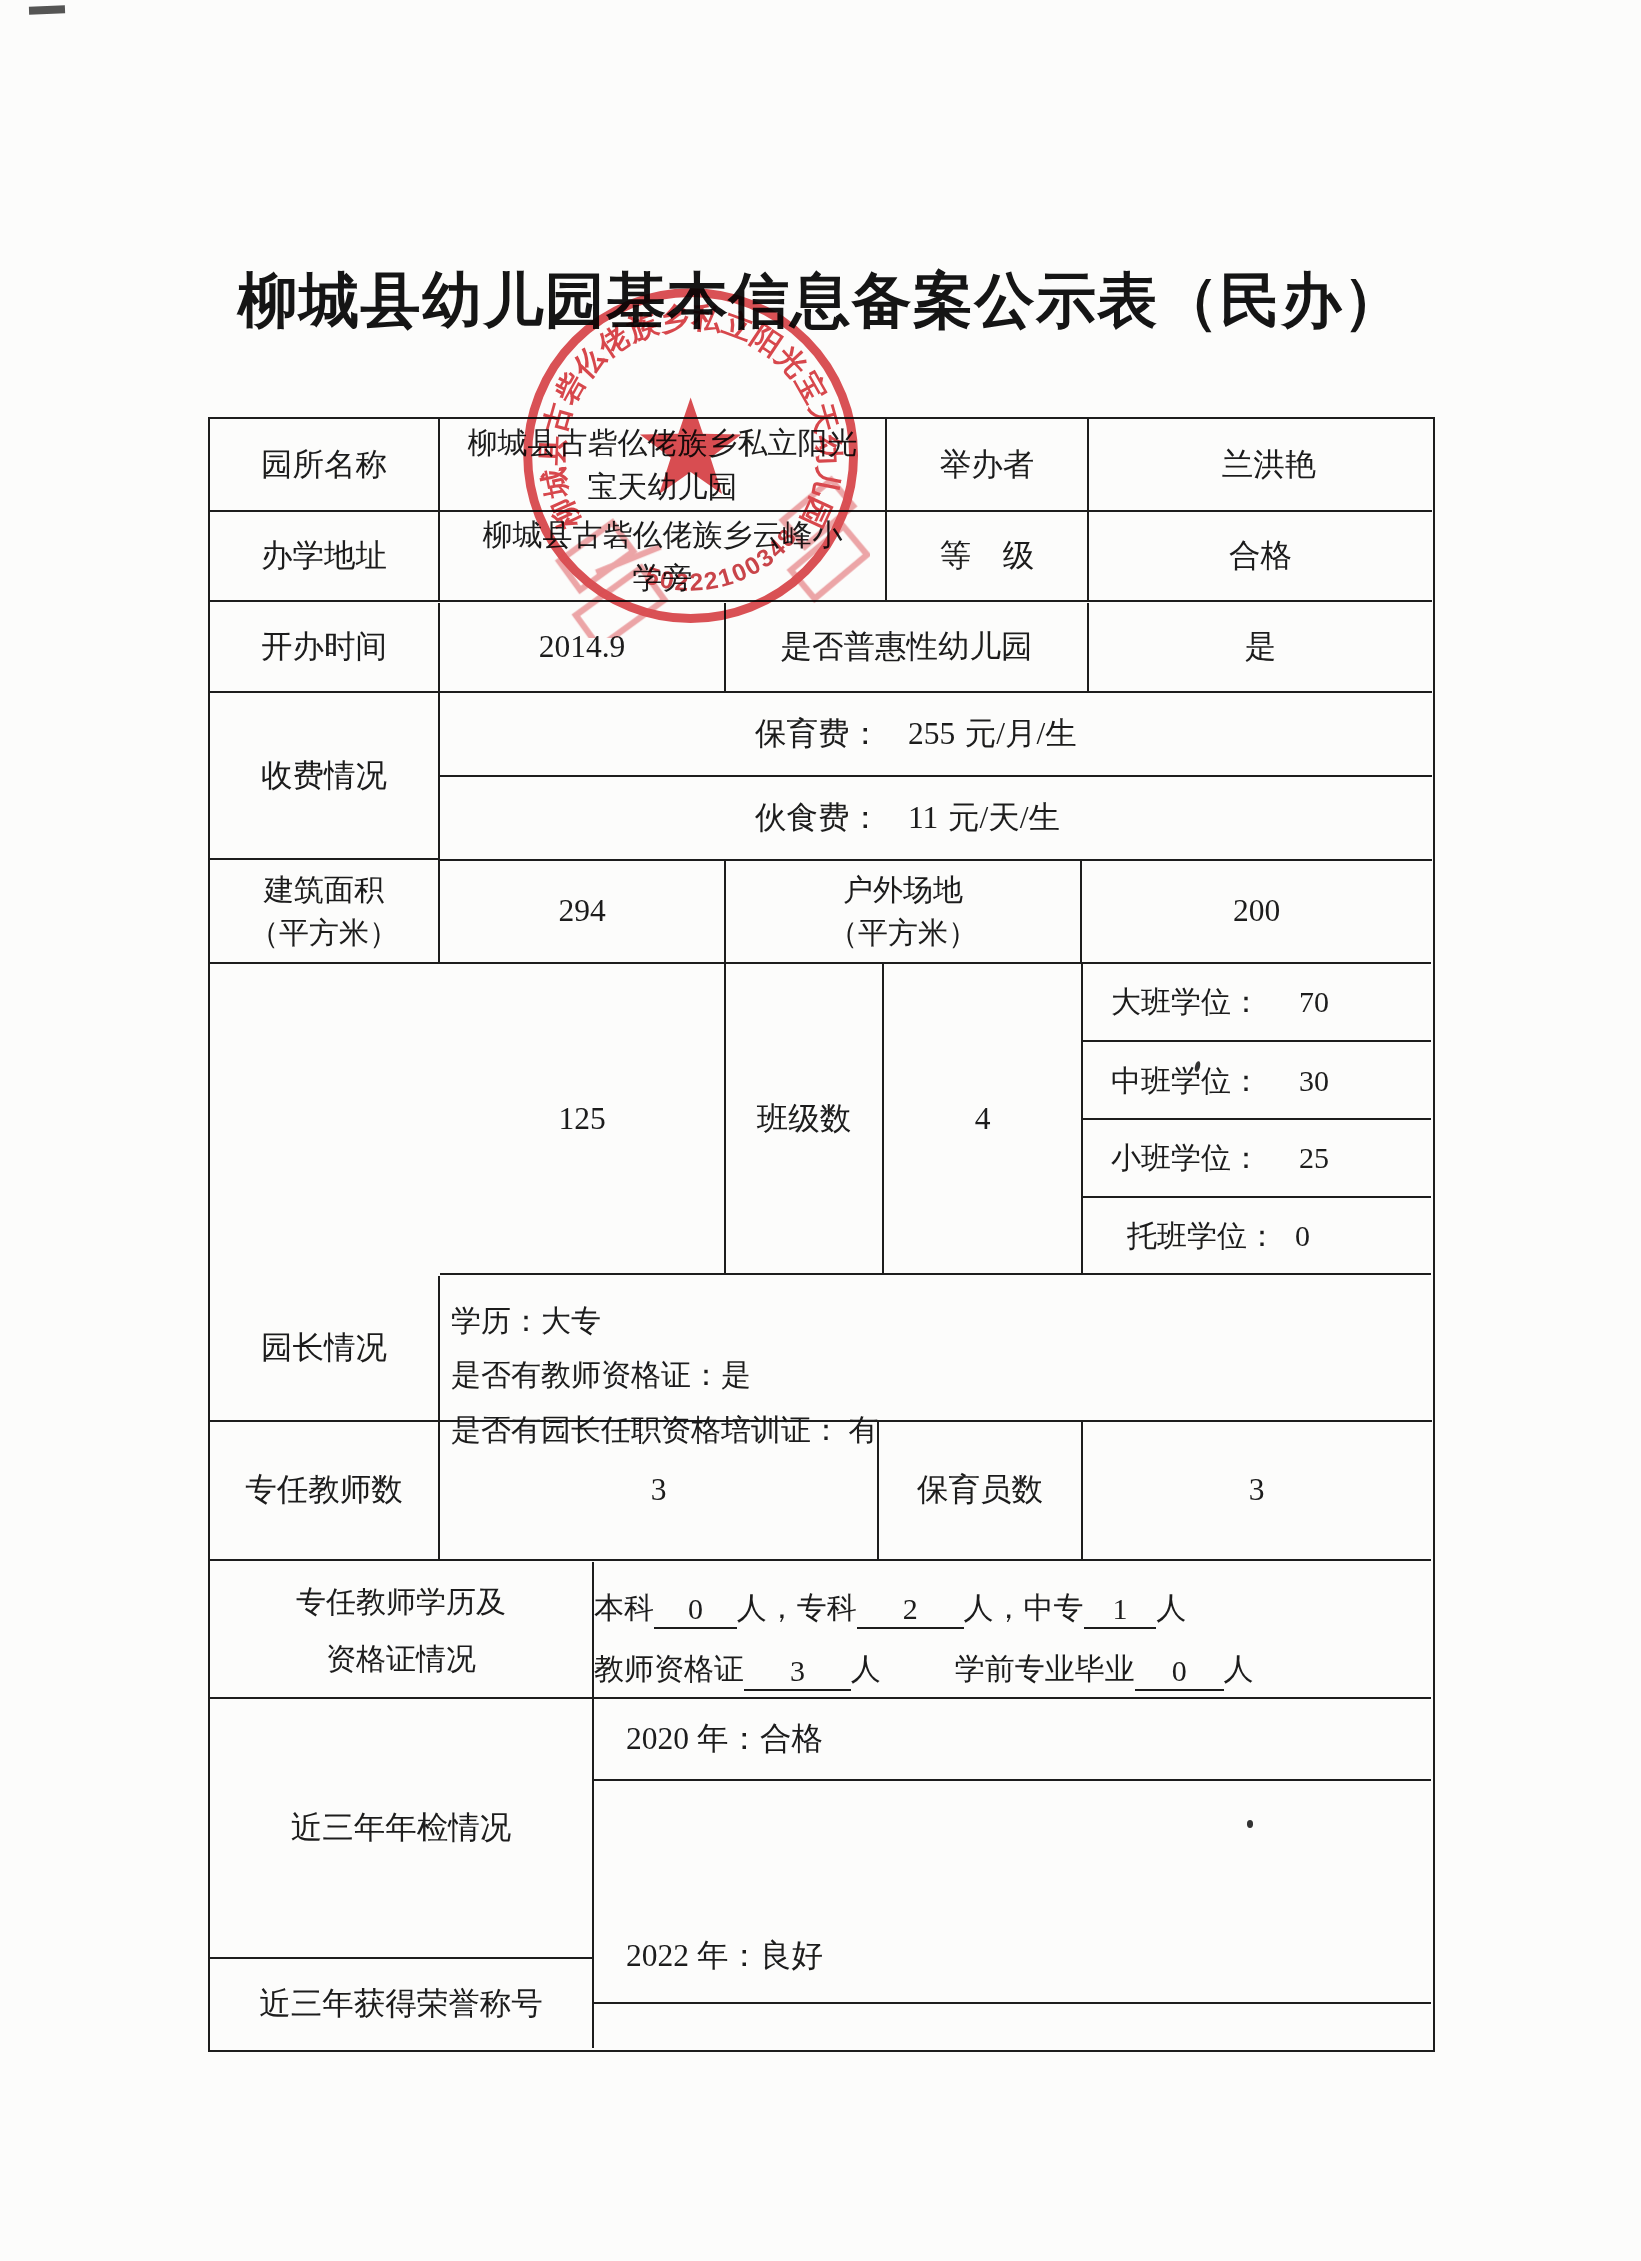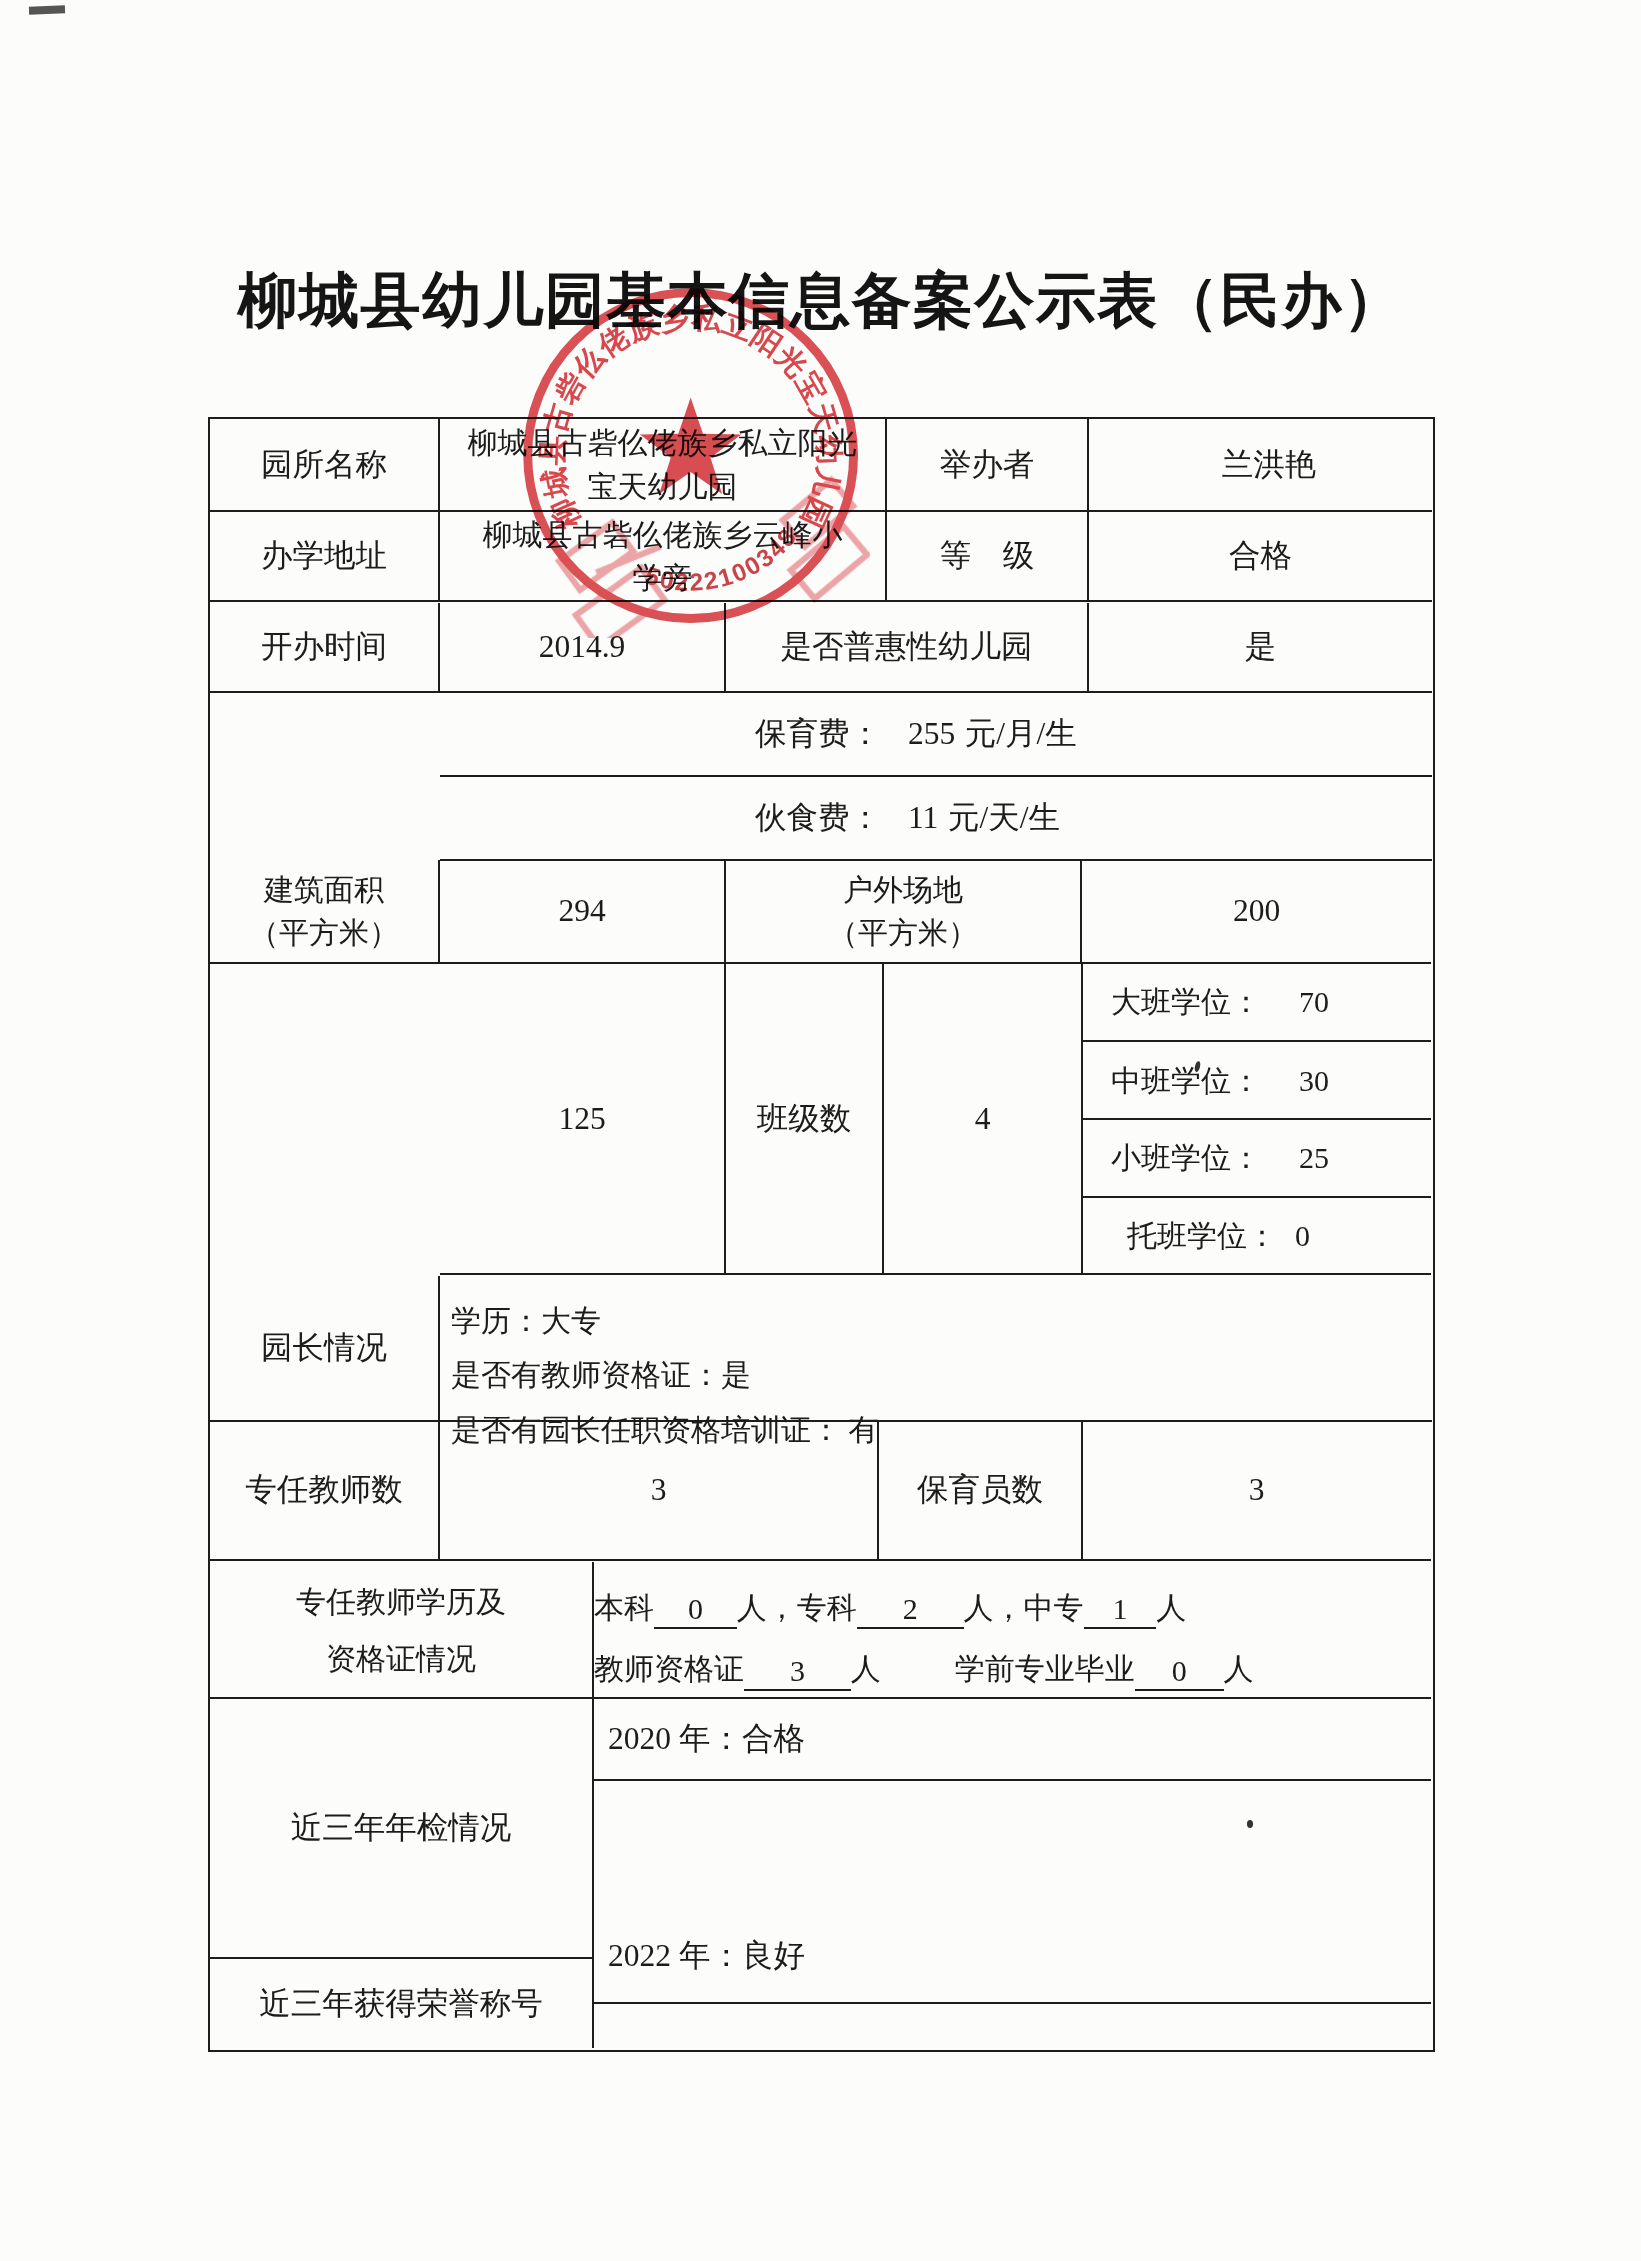--- a/index.html
+++ b/index.html
@@ -38,21 +38,21 @@
   .principal-lines{display:block;padding:12.3px 0 0 11px;}
   .principal-lines div{margin:9.6px 0;line-height:1.5;}
   .edu-wrap{display:block;}
   .edu-row{display:flex;align-items:flex-end;margin:18px 0;}
   .u{
     display:inline-block;min-width:69px;text-align:center;
     border-bottom:2.1px solid #1d1d1d;padding:0 6.9px;line-height:1.2;
   }
   .u-w{min-width:93px;}
   .gap{display:inline-block;width:74px;}
-  .insp{justify-content:flex-start;padding-left:14px;}
+  .insp{justify-content:flex-start;padding-left:32px;}
   
   .stamp{
     position:absolute;left:514px;top:278px;width:356px;height:360px;
     mix-blend-mode:multiply;opacity:.9;pointer-events:none;
   }
   
   .speck{position:absolute;background:#333;border-radius:50%;}
   .speck1{left:1195px;top:1061px;width:4.8px;height:11px;transform:rotate(14deg);}
   .speck2{left:1247px;top:1820px;width:6.2px;height:7.5px;}
   .edge-mark{position:absolute;left:29px;top:5.5px;width:36px;height:8.2px;background:#2a2a2a;transform:rotate(-2deg);opacity:.8;}
@@ -72,20 +72,21 @@
   <div class="cell br bb" style="left:0;top:93px;width:230px;height:90px;">办学地址</div>
   <div class="cell br bb f44" style="left:230px;top:93px;width:447px;height:90px;padding:0 31px;">柳城县古砦仫佬族乡云峰小学旁</div>
   <div class="cell br bb" style="left:677px;top:93px;width:202px;height:90px;">等　级</div>
   <div class="cell bb" style="left:879px;top:93px;width:343px;height:90px;">合格</div>
 
   <div class="cell br bb" style="left:0;top:184px;width:230px;height:90px;">开办时间</div>
   <div class="cell br bb" style="left:230px;top:184px;width:286px;height:90px;">2014.9</div>
   <div class="cell br bb" style="left:516px;top:184px;width:363px;height:90px;">是否普惠性幼儿园</div>
   <div class="cell bb" style="left:879px;top:184px;width:343px;height:90px;">是</div>
 
+  <div class="cell br bb" style="left:0;top:274px;width:230px;height:167px;">收费情况</div>
   <div class="cell bb fee-line" style="left:230px;top:274px;width:992px;height:84px;">
     <span>保育费：</span>
     <span class="val">255</span>
     <span>元/月/生</span>
   </div>
   <div class="cell bb fee-line" style="left:230px;top:358px;width:992px;height:84px;">
     <span>伙食费：</span>
     <span class="val">11</span>
     <span>元/天/生</span>
   </div>

